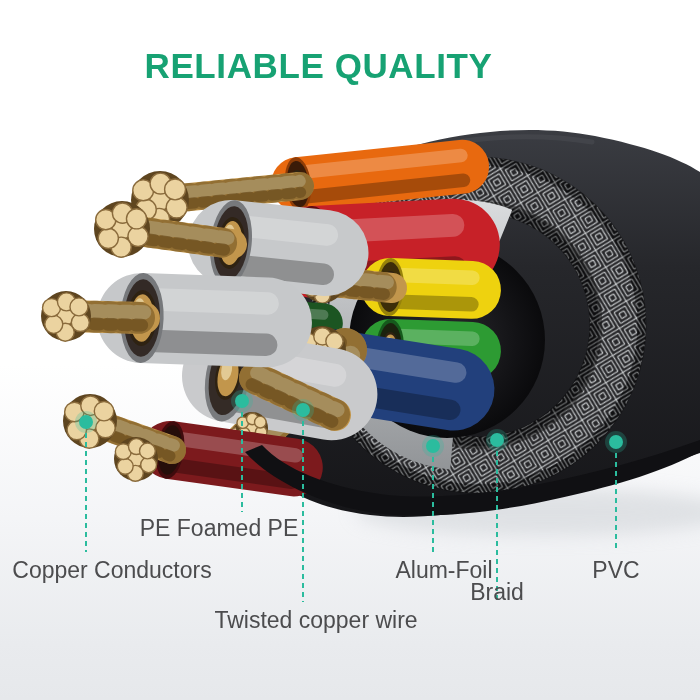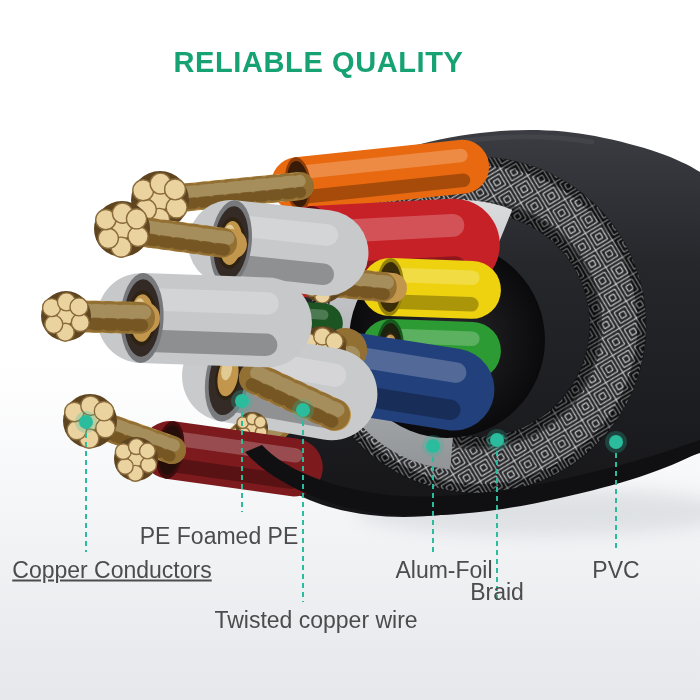--- a/index.html
+++ b/index.html
@@ -3,21 +3,21 @@
 <meta charset="utf-8">
 <style>
   html,body{margin:0;padding:0;}
   .stage{
     position:relative;width:700px;height:700px;overflow:hidden;
     background:linear-gradient(180deg,#ffffff 0%,#ffffff 52%,#f4f5f7 74%,#e9ebee 92%,#e6e8eb 100%);
     font-family:"Liberation Sans","DejaVu Sans",sans-serif;
   }
   .title{
     position:absolute;left:0;top:46px;width:637px;text-align:center;
-    font-size:29px;font-weight:800;letter-spacing:0.6px;color:#17a273;
+    font-size:35px;font-weight:800;letter-spacing:0.6px;color:#17a273;
   }
   #cable-svg{position:absolute;left:0;top:0;}
   .label{
     position:absolute;transform:translate(-50%,-50%);
     font-size:23px;color:#4c4c4e;white-space:nowrap;
   }
 </style>
 </head>
 <body>
 
@@ -377,20 +377,20 @@
         <line x1="616" y1="453" x2="616" y2="552" stroke="#2bbc9e" stroke-width="2" stroke-dasharray="5 4"></line>
         <g>
           <circle cx="616" cy="442" r="11" fill="#2bbc9e" opacity="0.25"></circle>
           <circle cx="616" cy="442" r="7" fill="#2bbc9e"></circle>
         </g>
       </g>
   </svg>
 
   <div class="title" style="color: rgb(23, 162, 115);">RELIABLE QUALITY</div>
   <div id="labels">
-      <div class="label" style="left: 112px; top: 570px; text-decoration: underline;">Copper Conductors</div>
-      <div class="label" style="left: 219px; top: 528px; margin-top: 8px;">PE Foamed PE</div>
+      <div class="label" style="left: 112px; top: 570px;">Copper Conductors</div>
+      <div class="label" style="left: 219px; top: 528px;">PE Foamed PE</div>
       <div class="label" style="left: 316px; top: 620px;">Twisted copper wire</div>
       <div class="label" style="left: 444px; top: 570px;">Alum-Foil</div>
       <div class="label" style="left: 497px; top: 592px; text-align: center;">Braid</div>
       <div class="label" style="left: 616px; top: 570px; text-align: right;">PVC</div>
     </div>
 </div>
 
 </body></html>

